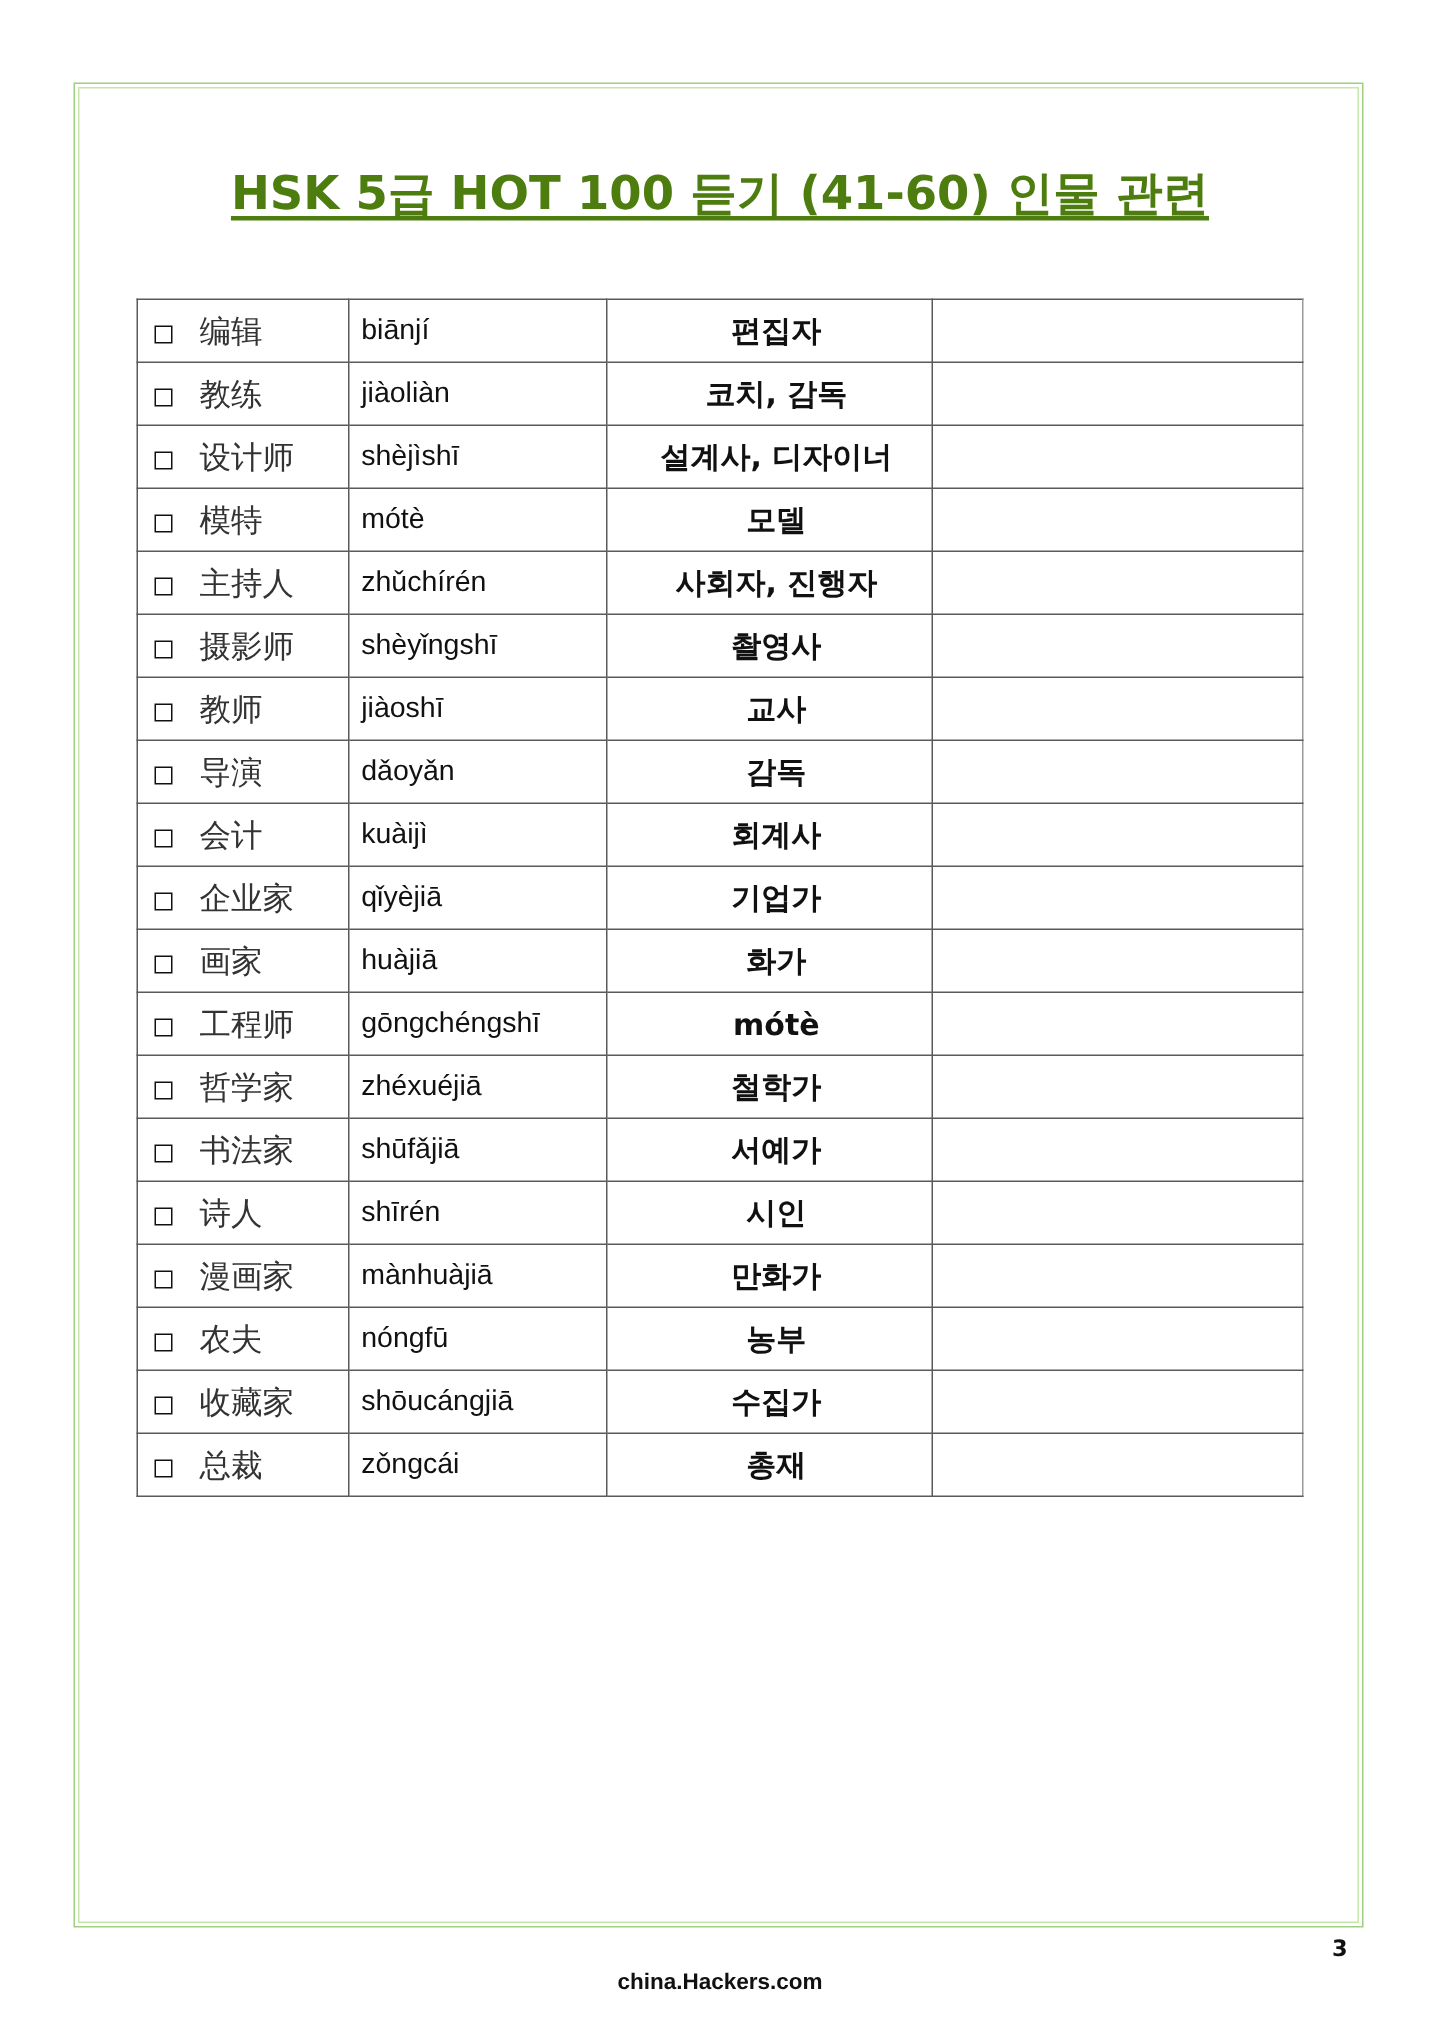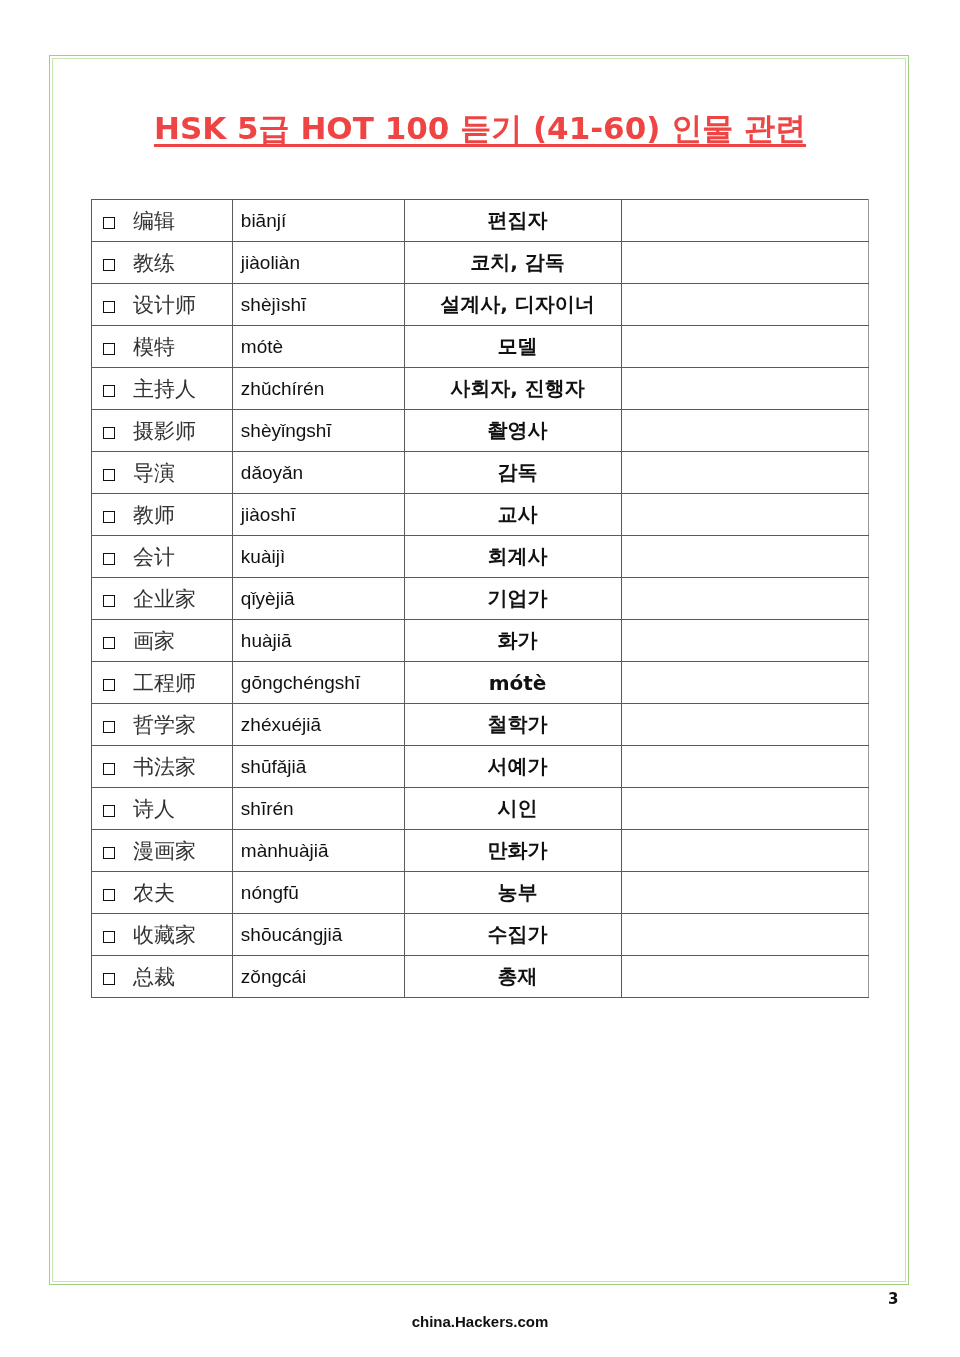--- a/index.html
+++ b/index.html
@@ -4,21 +4,21 @@
 <style>
   html, body { margin: 0; padding: 0; background: #ffffff; }
   body { width: 960px; height: 1357px; position: relative; overflow: hidden; font-family: "DejaVu Sans", sans-serif; }
   .frame {
     position: absolute; left: 49px; top: 55px; width: 860px; height: 1230px;
     border: 1px solid #9fd080; box-shadow: inset 0 0 0 2px #ffffff, inset 0 0 0 3px #c6e6ac;
     box-sizing: border-box;
   }
   .title {
     position: absolute; left: 0; right: 0; top: 108px; text-align: center;
-    font-family: "DejaVu Sans", sans-serif; font-weight: bold; font-size: 31px; color: #ef4444;
+    font-family: "DejaVu Sans", sans-serif; font-weight: bold; font-size: 31px; color: #4d7c0f;
   }
   .title span { text-decoration: underline; text-decoration-thickness: 3px; text-underline-offset: 5px; }
   table.vocab {
     position: absolute; left: 91px; top: 199px; border-collapse: collapse;
     width: 778px;
   }
   table.vocab td {
     height: 42px; border: 1px solid #5a5a5a; padding: 0; vertical-align: middle;
     box-sizing: border-box;
   }
@@ -83,29 +83,29 @@
         <td class="c3"><span class="korean">사회자, 진행자</span></td>
         <td class="c4"></td>
       </tr>
       <tr>
         <td class="c1"><span class="cb"></span><span class="hanzi">摄影师</span></td>
         <td class="c2"><span class="pinyin">shèyǐngshī</span></td>
         <td class="c3"><span class="korean">촬영사</span></td>
         <td class="c4"></td>
       </tr>
       <tr>
+        <td class="c1"><span class="cb"></span><span class="hanzi">教师</span></td>
+        <td class="c2"><span class="pinyin">jiàoshī</span></td>
+        <td class="c3"><span class="korean">교사</span></td>
+        <td class="c4"></td>
+      </tr>
+      <tr>
         <td class="c1"><span class="cb"></span><span class="hanzi">导演</span></td>
         <td class="c2"><span class="pinyin">dǎoyǎn</span></td>
         <td class="c3"><span class="korean">감독</span></td>
-        <td class="c4"></td>
-      </tr>
-      <tr>
-        <td class="c1"><span class="cb"></span><span class="hanzi">教师</span></td>
-        <td class="c2"><span class="pinyin">jiàoshī</span></td>
-        <td class="c3"><span class="korean">교사</span></td>
         <td class="c4"></td>
       </tr>
       <tr>
         <td class="c1"><span class="cb"></span><span class="hanzi">会计</span></td>
         <td class="c2"><span class="pinyin">kuàijì</span></td>
         <td class="c3"><span class="korean">회계사</span></td>
         <td class="c4"></td>
       </tr>
       <tr>
         <td class="c1"><span class="cb"></span><span class="hanzi">企业家</span></td>

